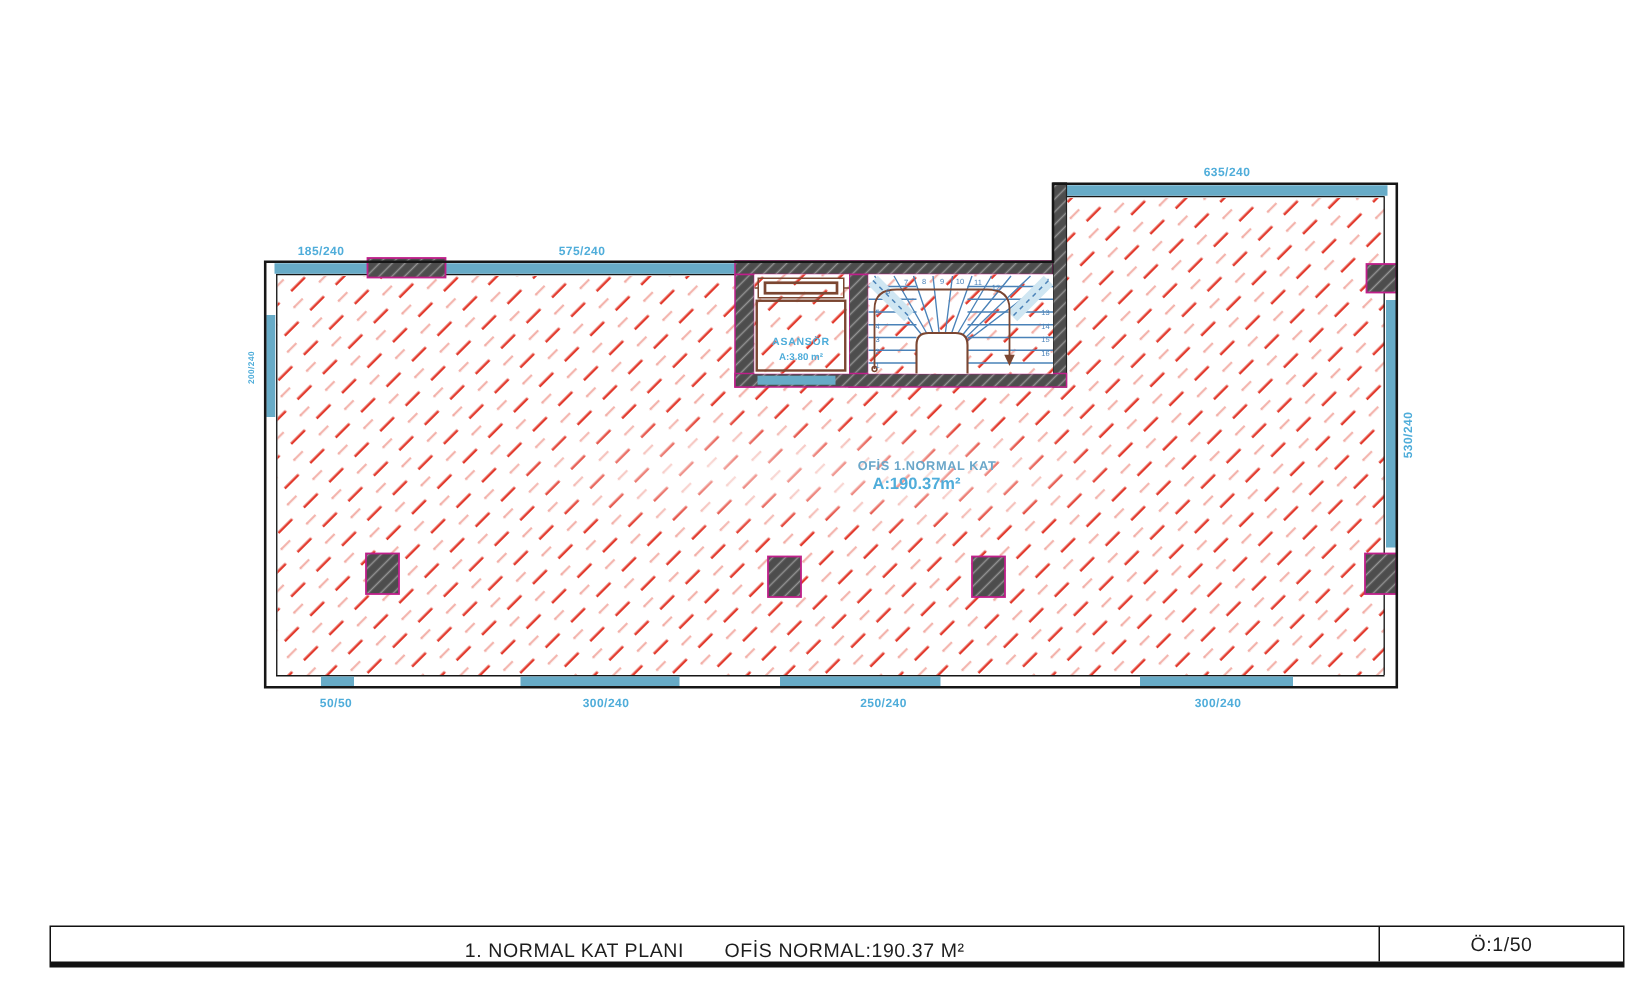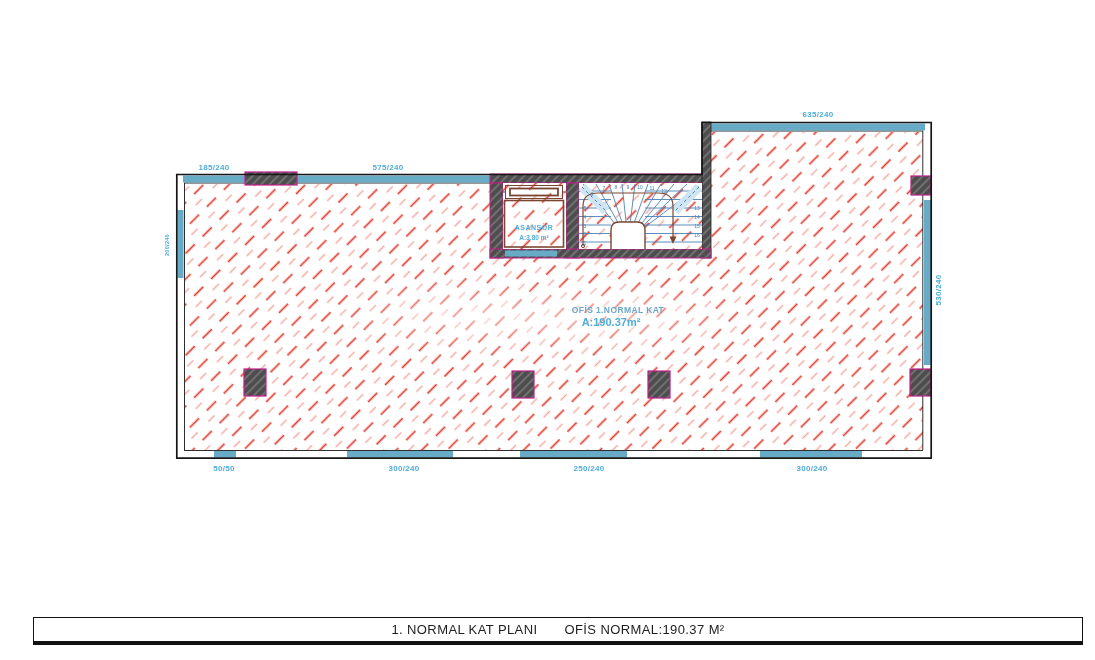--- a/index.html
+++ b/index.html
@@ -4,21 +4,21 @@
 <style>
   html,body{margin:0;padding:0;background:#ffffff;width:1095px;height:660px;overflow:hidden;
             font-family:"Liberation Sans", sans-serif;}
   .stage{position:relative;width:1095px;height:660px;background:#fff;}
   svg{position:absolute;left:0;top:0;}
   .titlebar{
     position:absolute;left:33px;top:617px;width:1050px;height:28px;
     border:1.5px solid #111;border-bottom:4px solid #111;
     display:flex;align-items:stretch;box-sizing:border-box;background:#fff;
   }
-  .titlebar .main{flex:1;display:flex;align-items:center;justify-content:center;gap:27px;}
+  .titlebar .main{flex:1;display:flex;align-items:flex-end;justify-content:center;gap:27px;}
   .titlebar .scalebox{width:162px;border-left:1.5px solid #111;display:flex;align-items:center;justify-content:center;}
   .titlebar span{font-size:13px;color:#1d1d1d;letter-spacing:.4px;font-weight:500;white-space:nowrap;}
   .dim{font-size:8px;font-weight:bold;letter-spacing:.3px;}
   .dim-small{font-size:5.5px;font-weight:bold;}
 </style>
 </head>
 <body>
 
 <div class="stage">
 
@@ -163,15 +163,18 @@
     <text x="618" y="313" text-anchor="middle" font-size="8.5" font-weight="bold" letter-spacing="0.4" fill="#6ba7c9">OFİS 1.NORMAL KAT</text>
     <text x="611" y="326" text-anchor="middle" font-size="11" font-weight="bold" fill="#4fadda">A:190.37m²</text>
   </g>
 </svg>
 
 <div class="titlebar">
   <div class="main">
     <span>1. NORMAL KAT PLANI</span>
     <span>OFİS NORMAL:190.37 M²</span>
   </div>
+  <div class="scalebox">
+    <span>Ö:1/50</span>
+  </div>
 </div>
 
 </div>
 
 </body></html>

